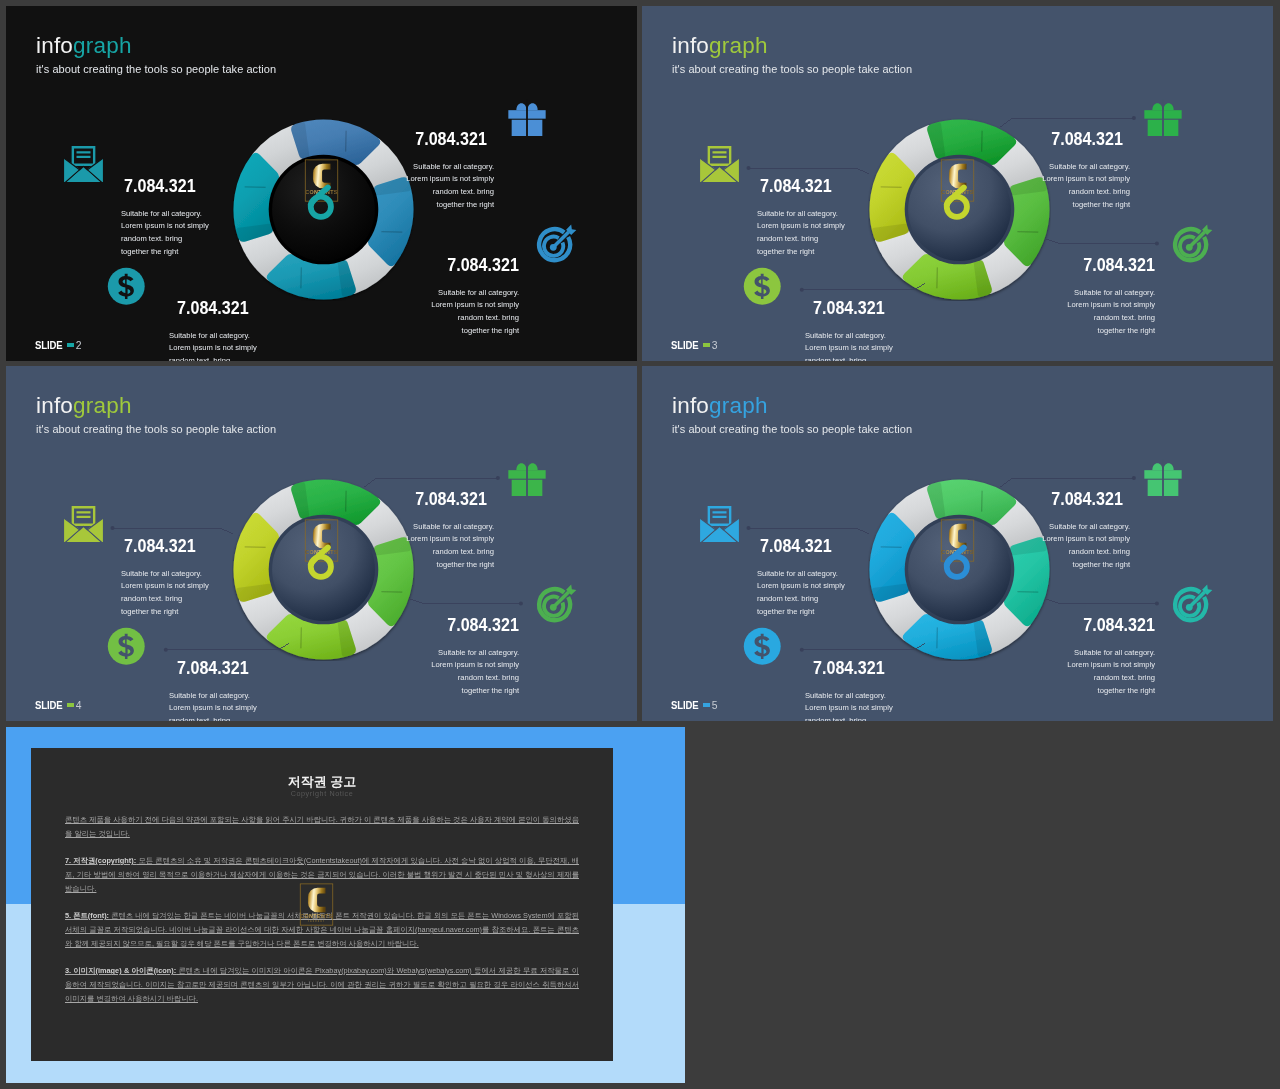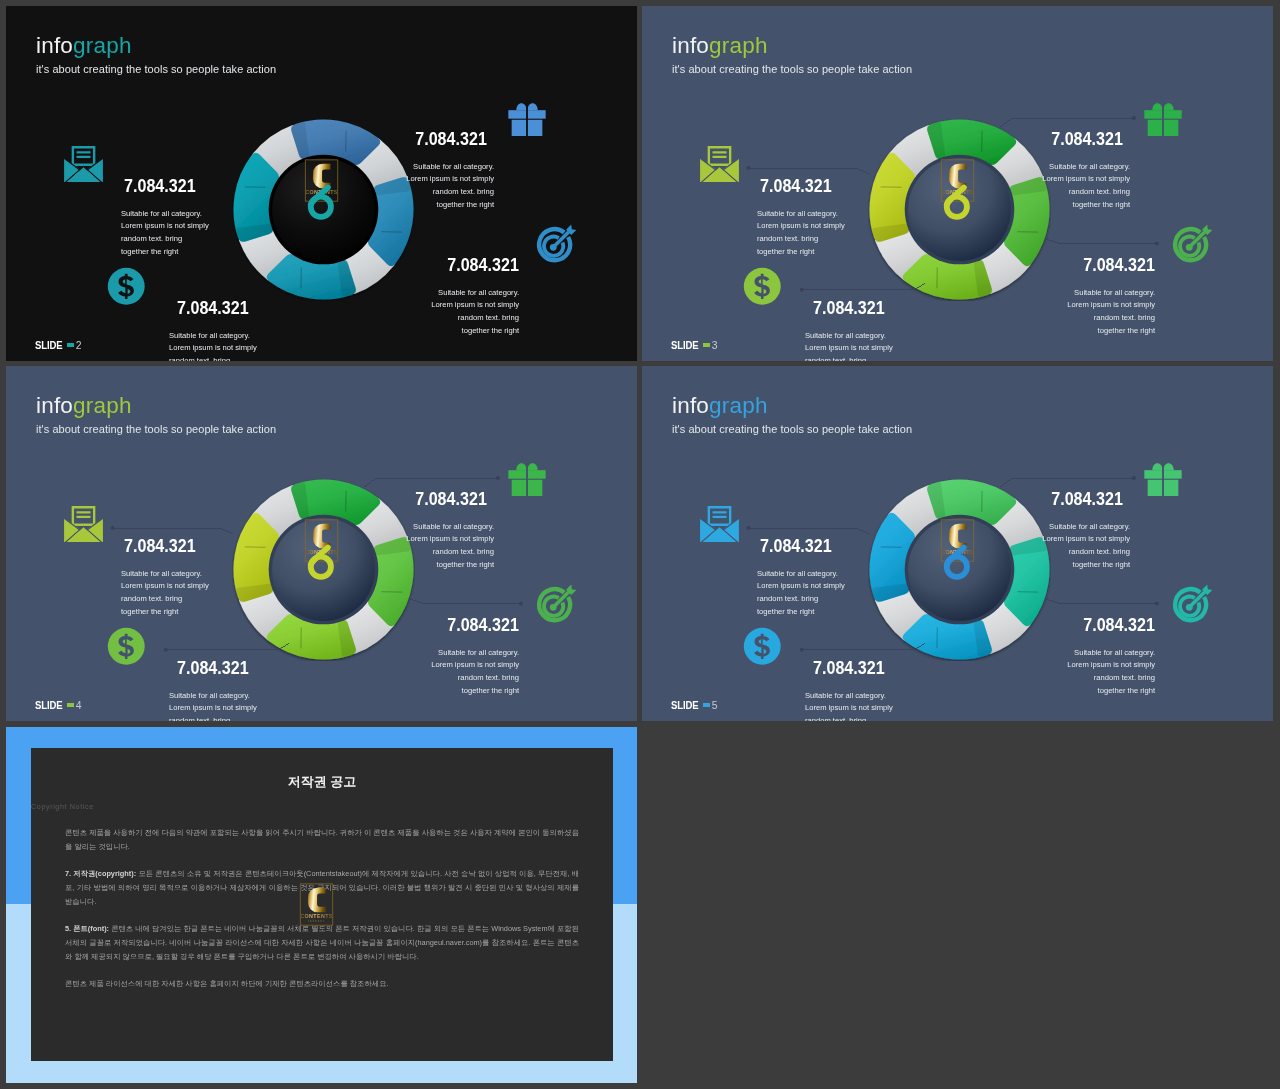--- a/index.html
+++ b/index.html
@@ -1,21 +1,21 @@
 <!DOCTYPE html>
 <html><head>
 <meta charset="utf-8">
 <title>infograph</title>
 <style>
   html,body{margin:0;padding:0;}
   body{width:1280px;height:1089px;background:#3c3c3c;
        font-family:"Liberation Sans",sans-serif;overflow:hidden;}
   .deck{position:relative;width:1280px;height:1089px;}
   .slide{position:absolute;width:631px;height:355px;overflow:hidden;}
-  #s6{left:6px;top:727px;width:631px;height:356px;}
+  #s6{left:6px;top:727px;width:631px;height:356px;padding-left:48px;}
 
   .bg-dark{background:#111111;}
   .bg-slate{background:#44536b;}
 
   
   .hdr{position:absolute;left:30px;top:29px;}
   .hdr .brand{font-size:22.5px;letter-spacing:.2px;line-height:1;white-space:nowrap;}
   .hdr .brand .a{color:#f2f2f2;}
   .hdr .sub{margin-top:5px;font-size:11px;color:#e3e6ea;white-space:nowrap;letter-spacing:.05px;}
 
@@ -43,22 +43,22 @@
   .ico{position:absolute;}
 
   
   .conn{position:absolute;overflow:visible;}
 
   
   .s6top{position:absolute;left:0;top:0;width:100%;height:177px;background:#4ba1f2;}
   .s6bot{position:absolute;left:0;top:177px;width:100%;bottom:0;background:#b3dbfa;}
   .s6box{position:absolute;left:25px;top:21px;width:582px;height:313px;background:#2b2b2b;overflow:hidden;}
   .s6box .ttl{text-align:center;margin-top:27px;font-size:13px;font-weight:bold;color:#f2f2f2;line-height:14px;}
-  .s6box .ttl2{margin-top:13px;font-size:7.2px;color:#585858;letter-spacing:.6px;line-height:10px;}
-  .s6body{margin:14px 34px 0 34px;font-size:7.35px;line-height:14px;color:#a7a7a7;text-align:justify;}
+  .s6box .ttl2{text-align:center;margin-top:0;font-size:7.2px;color:#585858;letter-spacing:.6px;line-height:10px;}
+  .s6body{margin:14px 34px 0 34px;font-size:7.35px;line-height:14px;color:#a7a7a7;text-align:justify;text-decoration:underline;}
   .s6body p{margin:0 0 13px 0;}
   .s6body b{color:#d0d0d0;}
   .s6wm{position:absolute;left:50%;top:50%;transform:translate(-50%,-50%);}
 </style>
 </head>
 <body>
 
 <div class="deck">
     <div class="slide bg-dark" id="slide-2" style="background: rgb(17, 17, 17); left: 6px; top: 6px;">
       <div class="hdr">
@@ -1165,21 +1165,21 @@
     <div class="slide" id="s6" style="left: 6px; top: 727px; width: 631px; height: 356px;">
   <div class="s6top"></div>
   <div class="s6bot"></div>
   <div class="s6box">
     <div class="ttl">저작권 공고</div>
     <div class="ttl2">Copyright Notice</div>
     <div class="s6body">
       <p>콘텐츠 제품을 사용하기 전에 다음의 약관에 포함되는 사항을 읽어 주시기 바랍니다. 귀하가 이 콘텐츠 제품을 사용하는 것은 사용자 계약에 본인이 동의하셨음을 알리는 것입니다.</p>
           <p><b>7. 저작권(copyright):</b> 모든 콘텐츠의 소유 및 저작권은 콘텐츠테이크아웃(Contentstakeout)에 제작자에게 있습니다. 사전 승낙 없이 상업적 이용, 무단전재, 배포, 기타 방법에 의하여 영리 목적으로 이용하거나 제삼자에게 이용하는 것은 금지되어 있습니다. 이러한 불법 행위가 발견 시 중단된 민사 및 형사상의 제재를 받습니다.</p>
           <p><b>5. 폰트(font):</b> 콘텐츠 내에 담겨있는 한글 폰트는 네이버 나눔글꼴의 서체로 별도의 폰트 저작권이 있습니다. 한글 외의 모든 폰트는 Windows System에 포함된 서체의 글꼴로 저작되었습니다. 네이버 나눔글꼴 라이선스에 대한 자세한 사항은 네이버 나눔글꼴 홈페이지(hangeul.naver.com)를 참조하세요. 폰트는 콘텐츠와 함께 제공되지 않으므로, 필요할 경우 해당 폰트를 구입하거나 다른 폰트로 변경하여 사용하시기 바랍니다.</p>
-          <p>콘텐츠 제품 라이선스에 대한 자세한 사항은 홈페이지 하단에 기재한 콘텐츠라이선스를 참조하세요.</p>
+          <p><b>3. 이미지(image) &amp; 아이콘(icon):</b> 콘텐츠 내에 담겨있는 이미지와 아이콘은 Pixabay(pixabay.com)와 Webalys(webalys.com) 등에서 제공한 무료 저작물로 이용하여 제작되었습니다. 이미지는 참고로만 제공되며 콘텐츠의 일부가 아닙니다. 이에 관한 권리는 귀하가 별도로 확인하고 필요한 경우 라이선스 취득하셔서 이미지를 변경하여 사용하시기 바랍니다.</p>
     </div>
     <div class="wmark s6wm" style="width:70.27027027027027px;height:59.29054054054054px;margin-top:8.564189189189188px;margin-left:0px">
     <svg width="70.27027027027027" height="59.29054054054054" viewBox="0 0 160 135" style="position:absolute;left:0;top:0;overflow:visible">
       <defs>
         <linearGradient id="gold5" x1="0%" y1="0%" x2="100%" y2="12%">
           <stop offset="0%" stop-color="#5e430e"></stop>
                 <stop offset="14%" stop-color="#c9a044"></stop>
           <stop offset="35%" stop-color="#fdf5cf"></stop>
                 <stop offset="52%" stop-color="#e9cb7b"></stop>
           <stop offset="78%" stop-color="#a07a1d"></stop>

